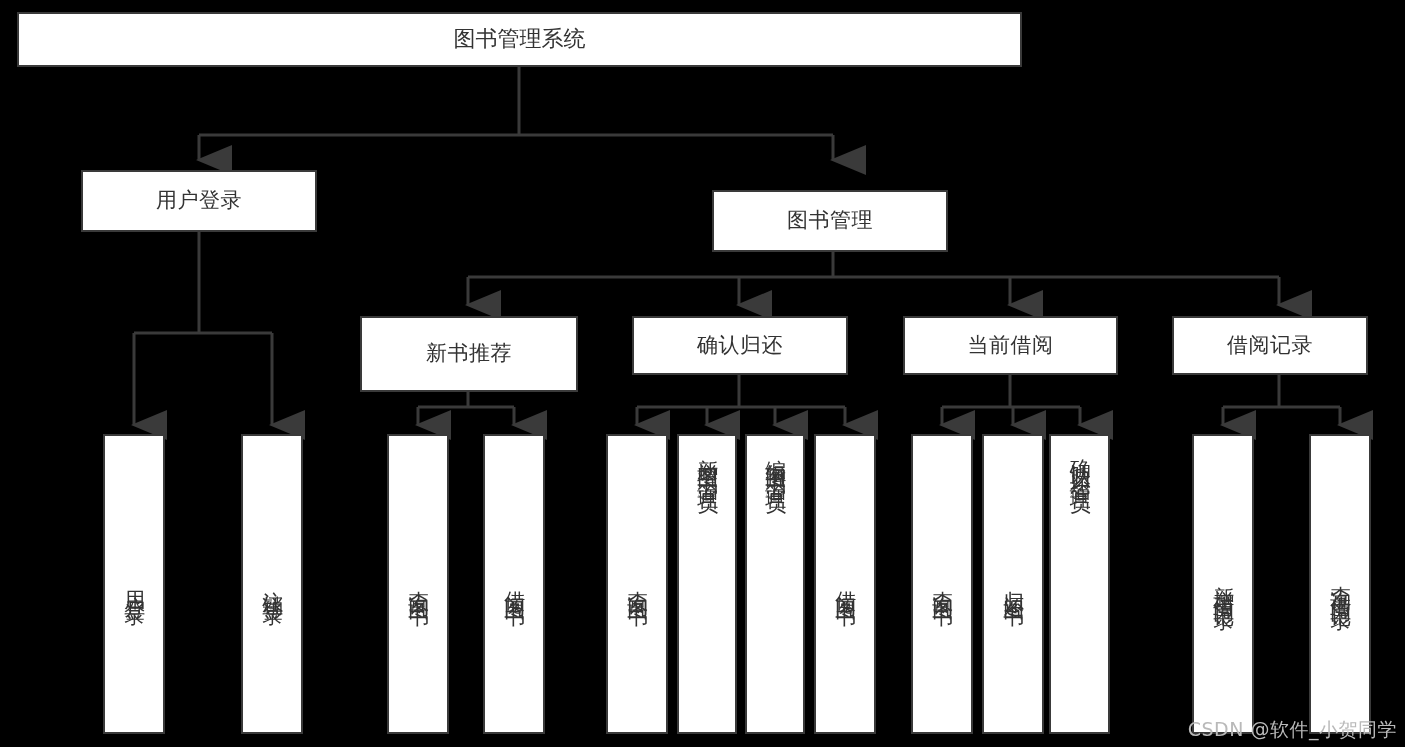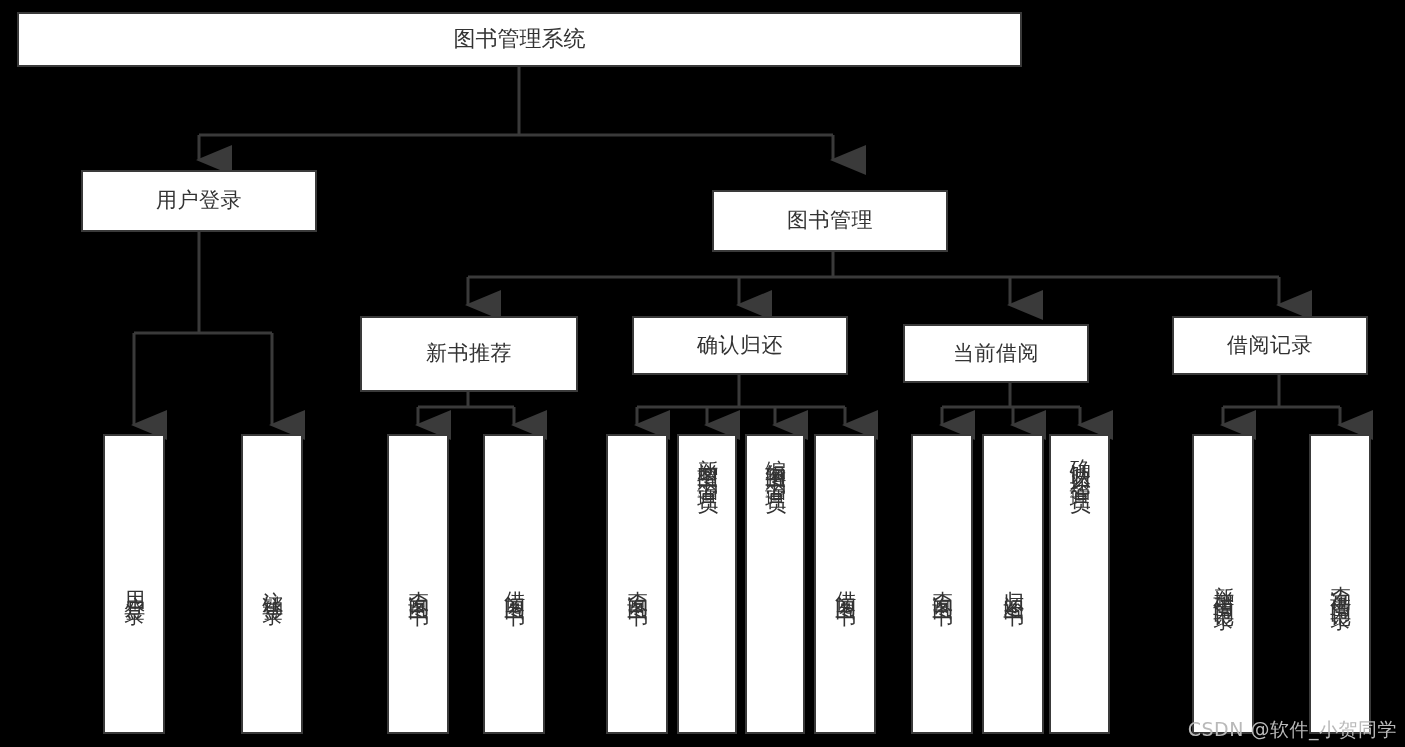--- a/index.html
+++ b/index.html
@@ -135,21 +135,21 @@
   <div class="node h" style="left:712px; top:170px; width:236px; height:62px;margin-top:20px;">
     <span>图书管理</span>
   </div>
 
   <div class="node h" style="left:360px; top:316px; width:218px; height:76px;">
     <span>新书推荐</span>
   </div>
   <div class="node h" style="left:632px; top:316px; width:216px; height:59px;">
     <span>确认归还</span>
   </div>
-  <div class="node h" style="left:903px; top:324px; width:186px; height:59px;">
+  <div class="node h" style="left:903px; top:316px; width:215px; height:59px;">
     <span>当前借阅</span>
   </div>
   <div class="node h" style="left:1172px; top:316px; width:196px; height:59px;">
     <span>借阅记录</span>
   </div>
 
   <div class="node v" style="left:103px; top:434px; width:62px; height:300px;">
     <span>用户登录</span>
   </div>
   <div class="node v" style="left:241px; top:434px; width:62px; height:300px;">

